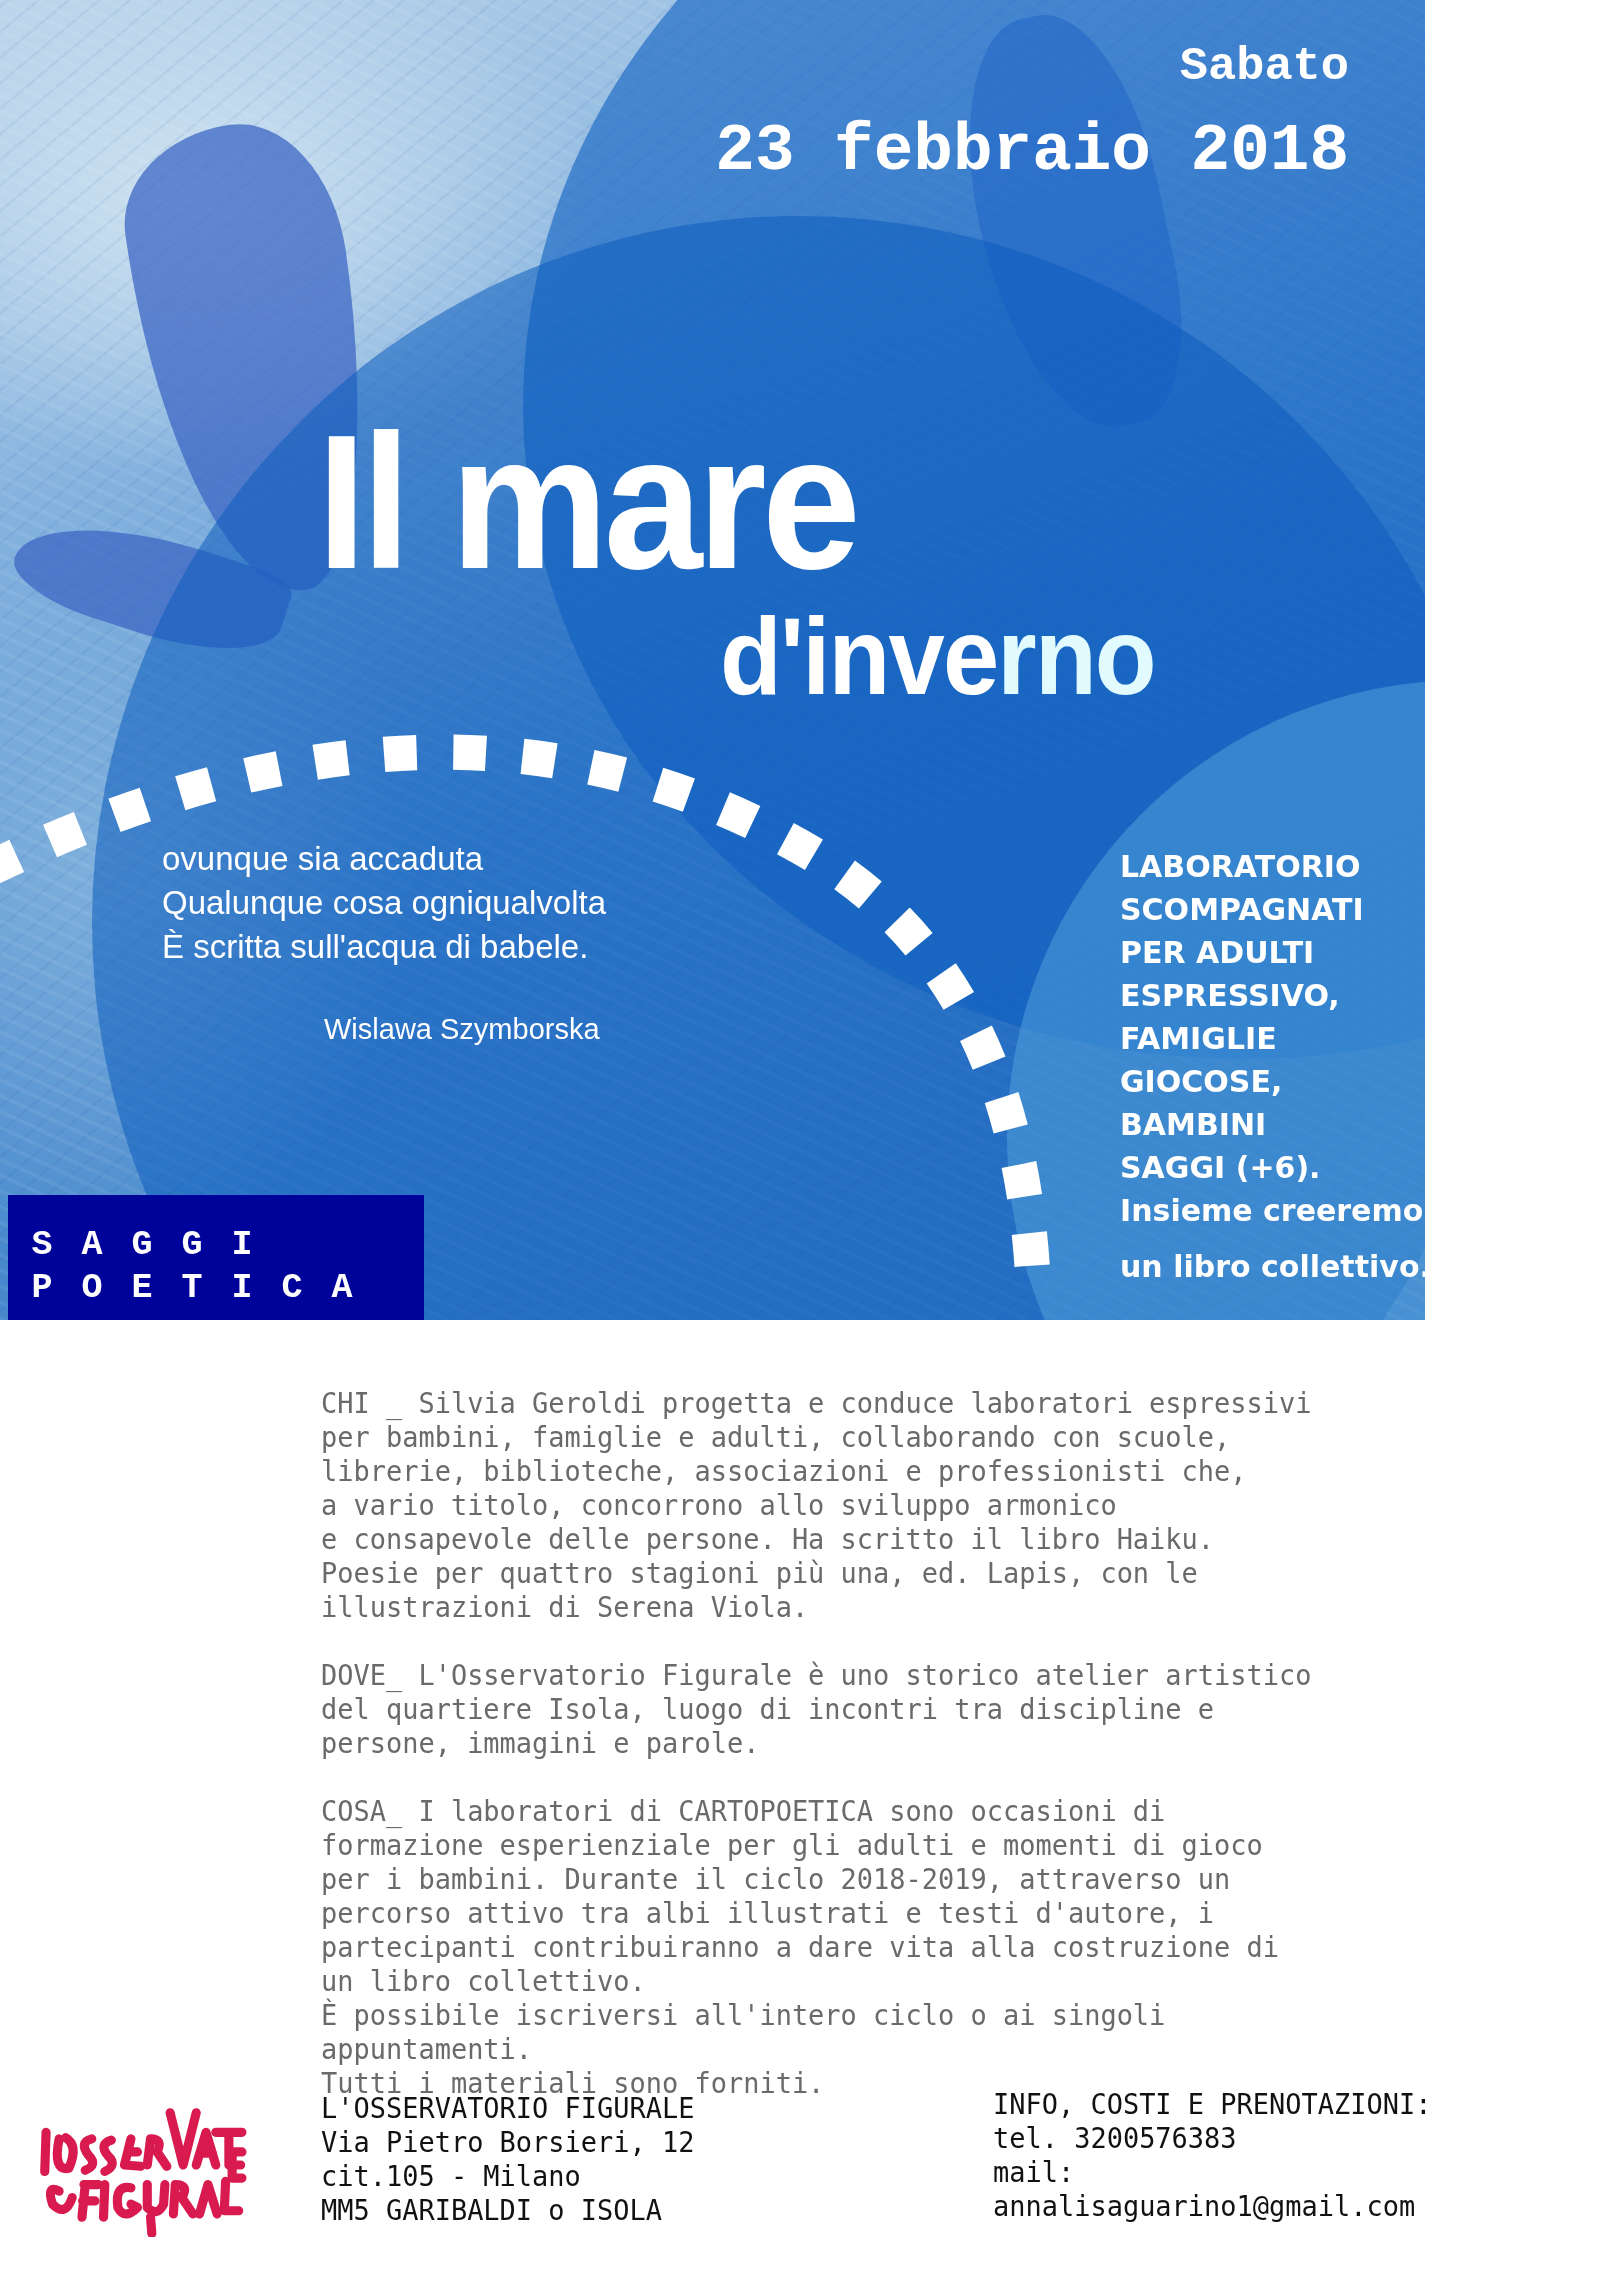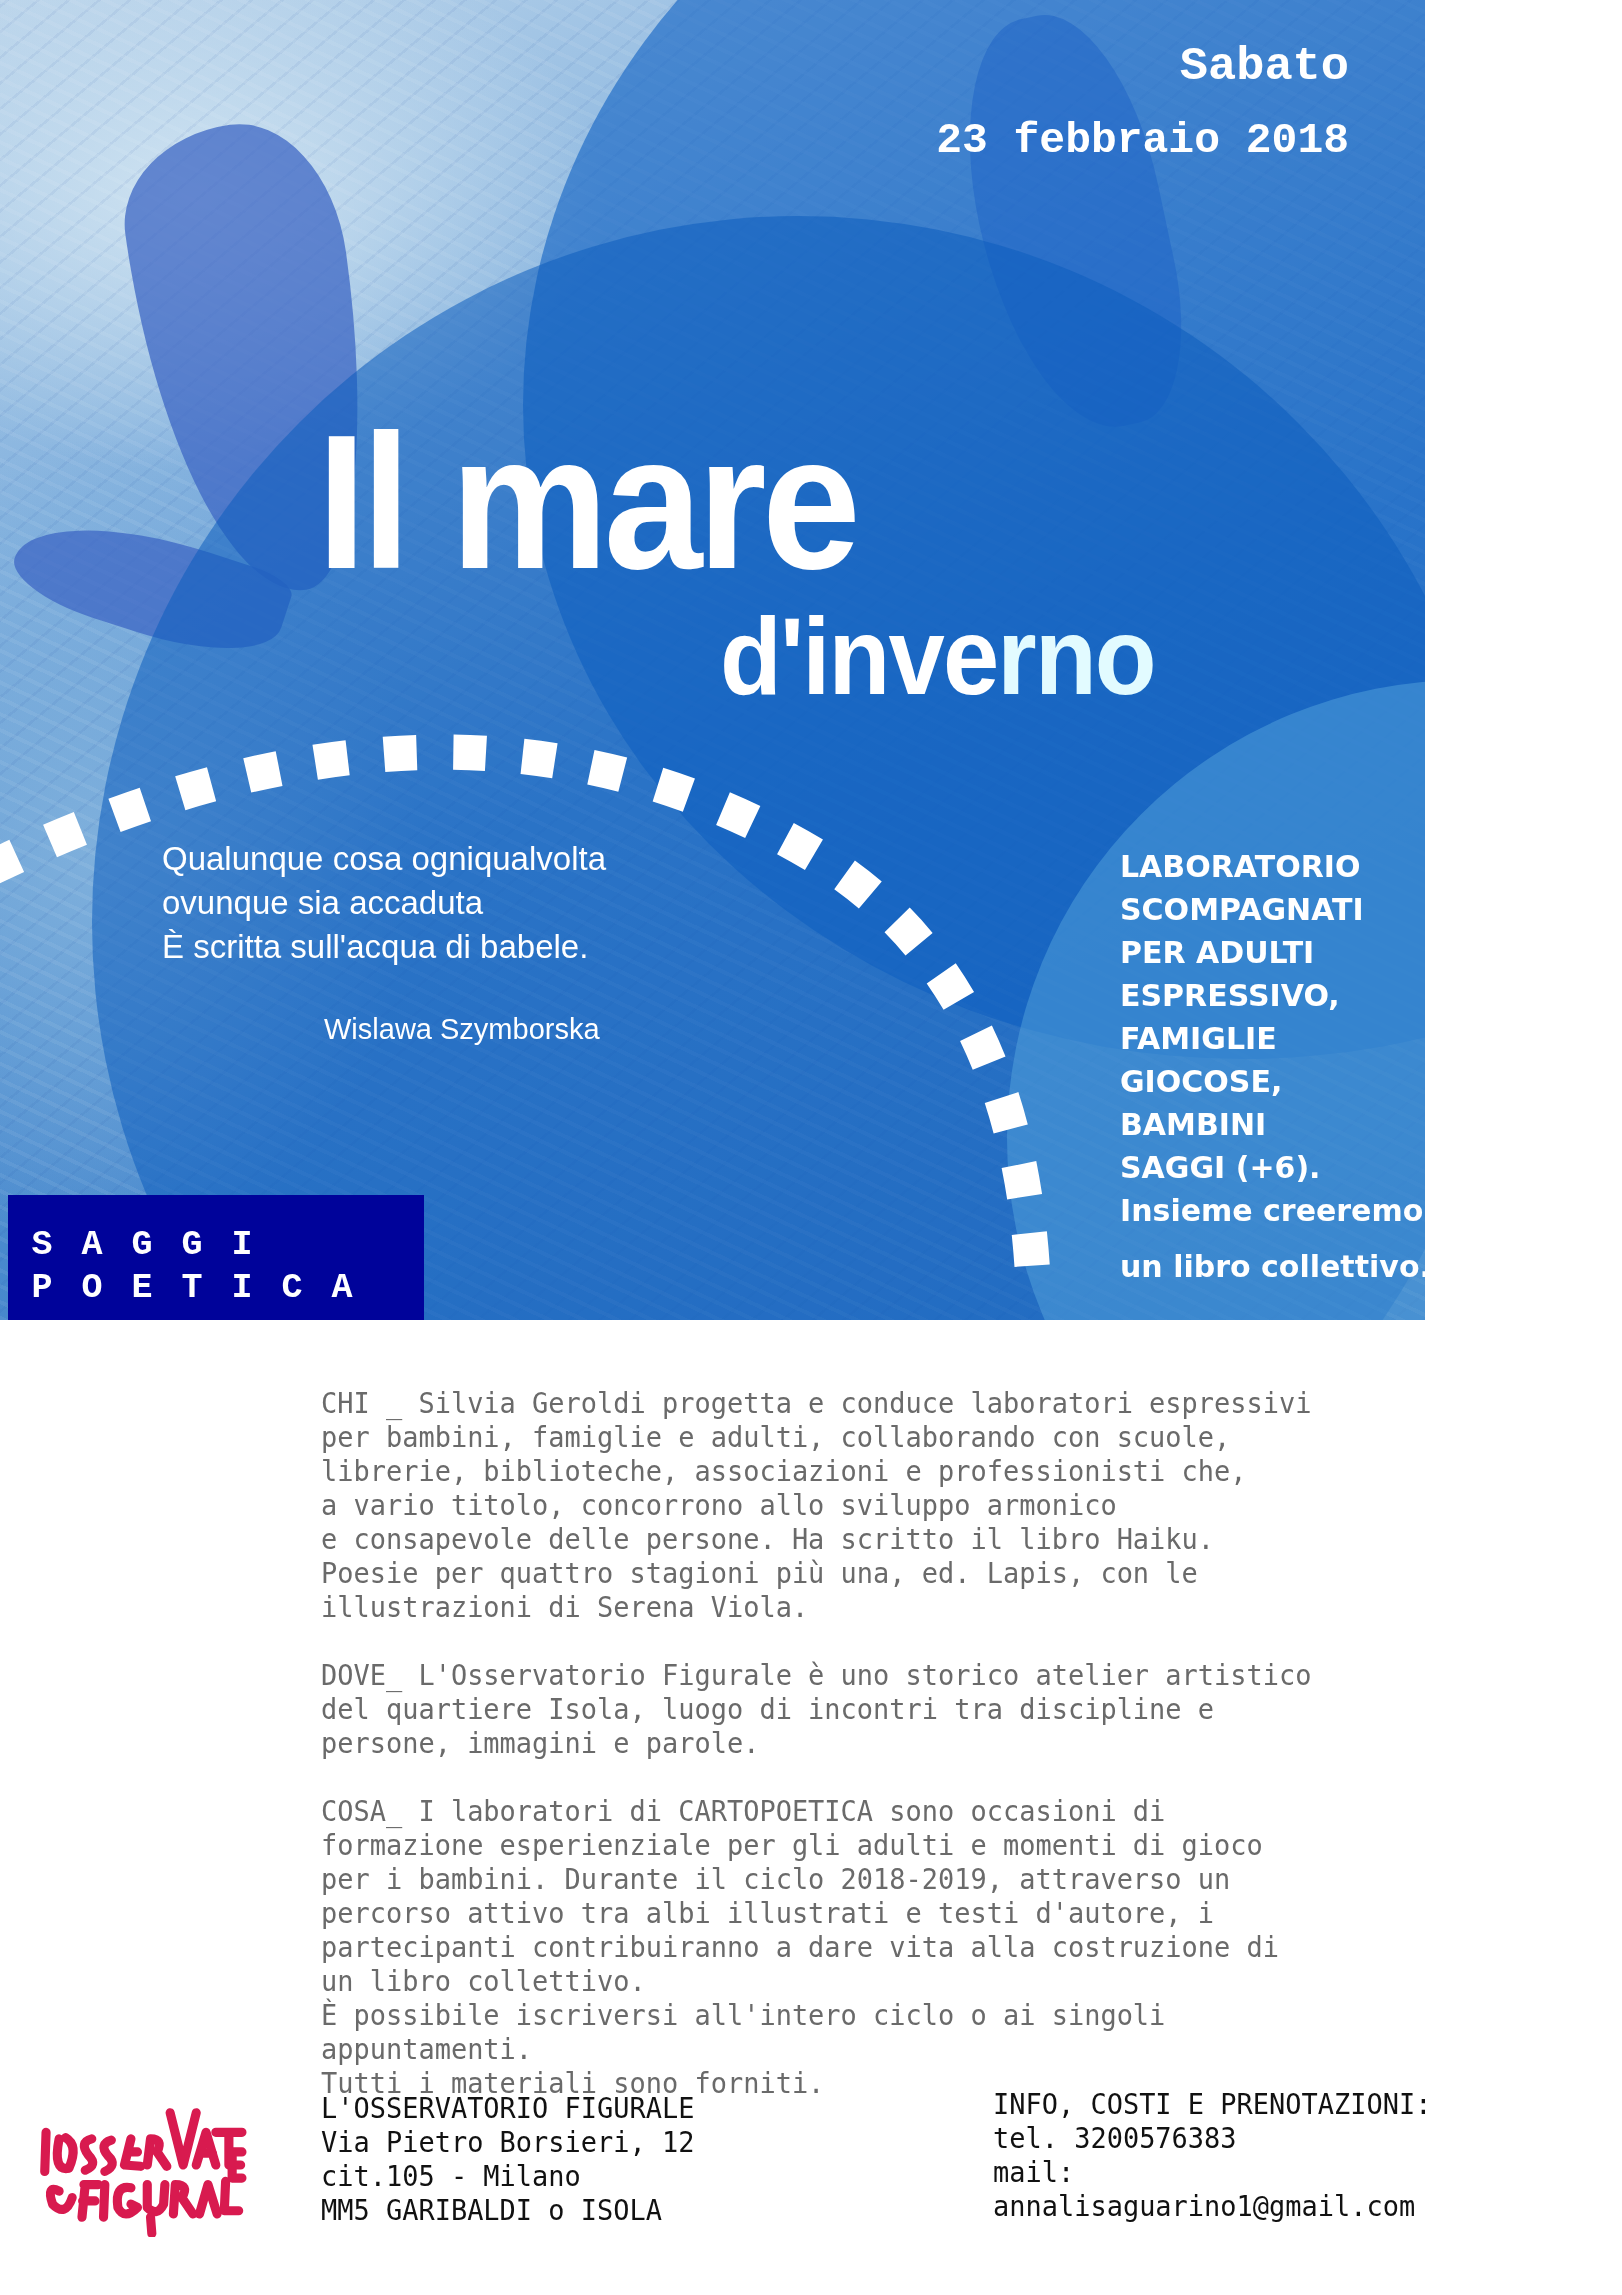--- a/index.html
+++ b/index.html
@@ -17,21 +17,21 @@
   .fish1 { left:144px; top:124px; width:216px; height:471px; border-radius:55% 45% 40% 60% / 20% 30% 70% 80%; transform:rotate(-8deg); }
   .fish1b { left:13px; top:536px; width:275px; height:98px; border-radius:80% 20% 60% 40%; transform:rotate(18deg); }
   .fish2 { left:981px; top:13px; width:183px; height:419px; border-radius:50% 50% 40% 60%; transform:rotate(-12deg); background:#2f62c9; opacity:.5; }
   .circle { position:absolute; border-radius:50%; }
   .c-top { left:523px; top:-249px; width:1439px; height:1308px; background:rgba(18,98,196,.62); }
   .c-mid { left:92px; top:216px; width:1413px; height:1413px; background:rgba(12,92,190,.55); }
   .c-right { left:1007px; top:680px; width:916px; height:916px; background:rgba(90,170,225,.45); }
   .date-block { position:absolute; right:76px; top:43px; text-align:right; color:#ffffff;
     font-family:"Liberation Mono", monospace; font-weight:bold; line-height:1; }
   .date-day { font-size:47px; display:block; margin-bottom:29px; }
-  .date-full { font-size:43px; display:block; margin-bottom:26px; }
+  .date-full { font-size:66px; display:block; margin-bottom:26px; }
   .date-time { display:block; }
   .date-time .h { font-size:42px; }
   .date-time .t { font-size:63px; }
   .title-main { position:absolute; left:317px; top:406px; font-size:191px; font-weight:bold; color:#fff;
     letter-spacing:-5.2px; line-height:1; transform:scaleX(0.93); transform-origin:left; }
   .title-sub { position:absolute; left:720px; top:601px; font-size:110px; font-weight:bold; color:#fff;
     letter-spacing:-2px; line-height:1; transform:scaleX(0.92); transform-origin:left; }
   .title-sub .tint { color:#e2fbff; }
   .dashes { position:absolute; left:0; top:0; width:1622px; height:1320px; }
   .quote { position:absolute; left:162px; top:837px; color:#fff; font-size:33px; line-height:44px; }
@@ -72,22 +72,22 @@
 
   <div class="date-block">
     <span class="date-day">Sabato</span>
     <span class="date-full">23 febbraio 2018</span>
   </div>
 
   <div class="title-main">Il mare</div>
   <div class="title-sub"><span>d'inve</span><span class="tint">rno</span></div>
 
   <div class="quote">
+    <div>ovunque sia accaduta</div>
     <div>Qualunque cosa ogniqualvolta</div>
-    <div>ovunque sia accaduta</div>
     <div>È scritta sull'acqua di babele.</div>
   </div>
   <div class="quote-author">Wislawa Szymborska</div>
 
   <div class="lab">
     <span class="l">LABORATORIO</span>
     <span class="l">SCOMPAGNATI</span>
     <span class="l">PER ADULTI</span>
     <span class="l">ESPRESSIVO,</span>
     <span class="l">FAMIGLIE</span>

